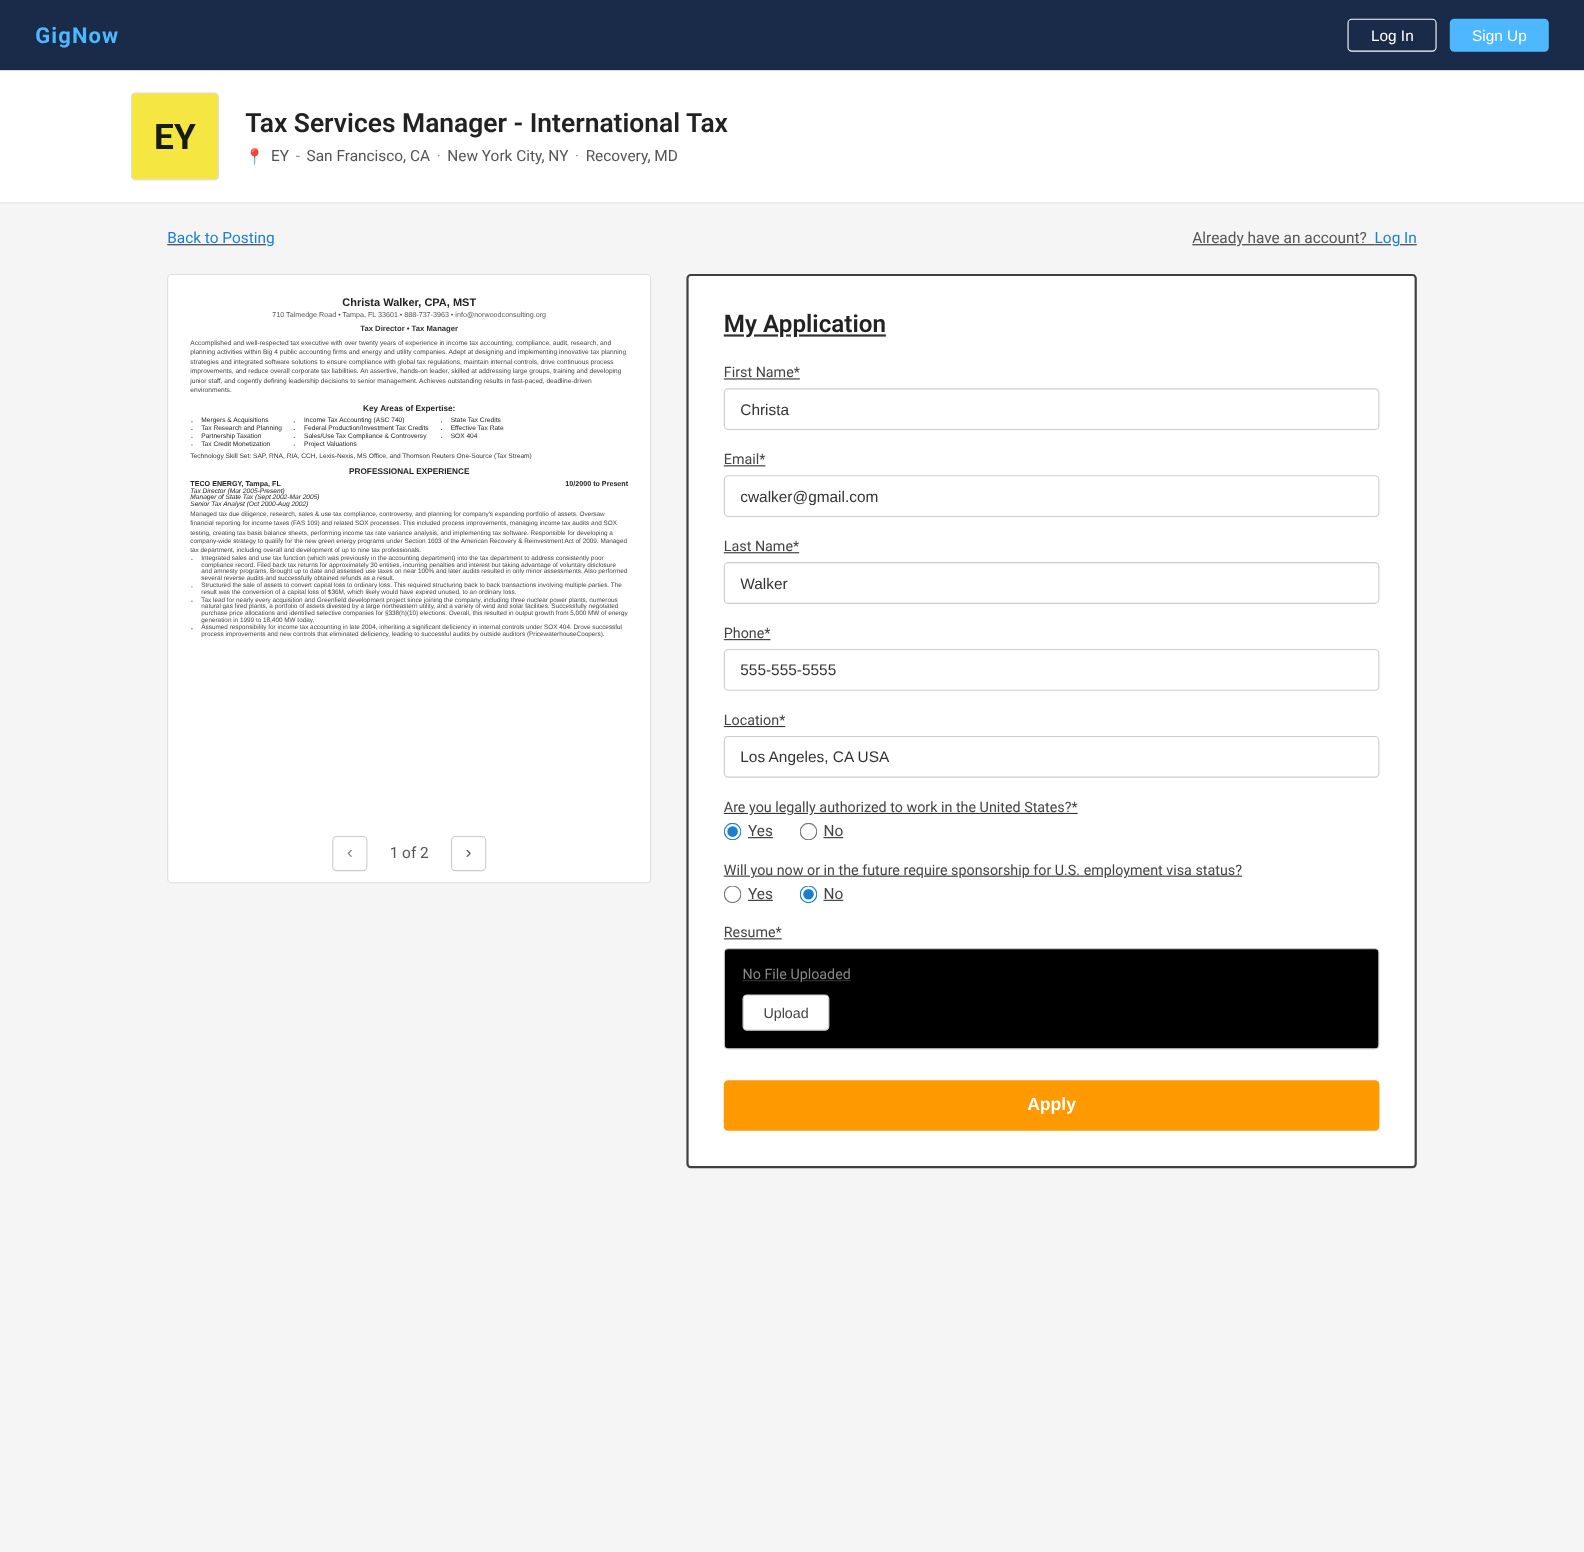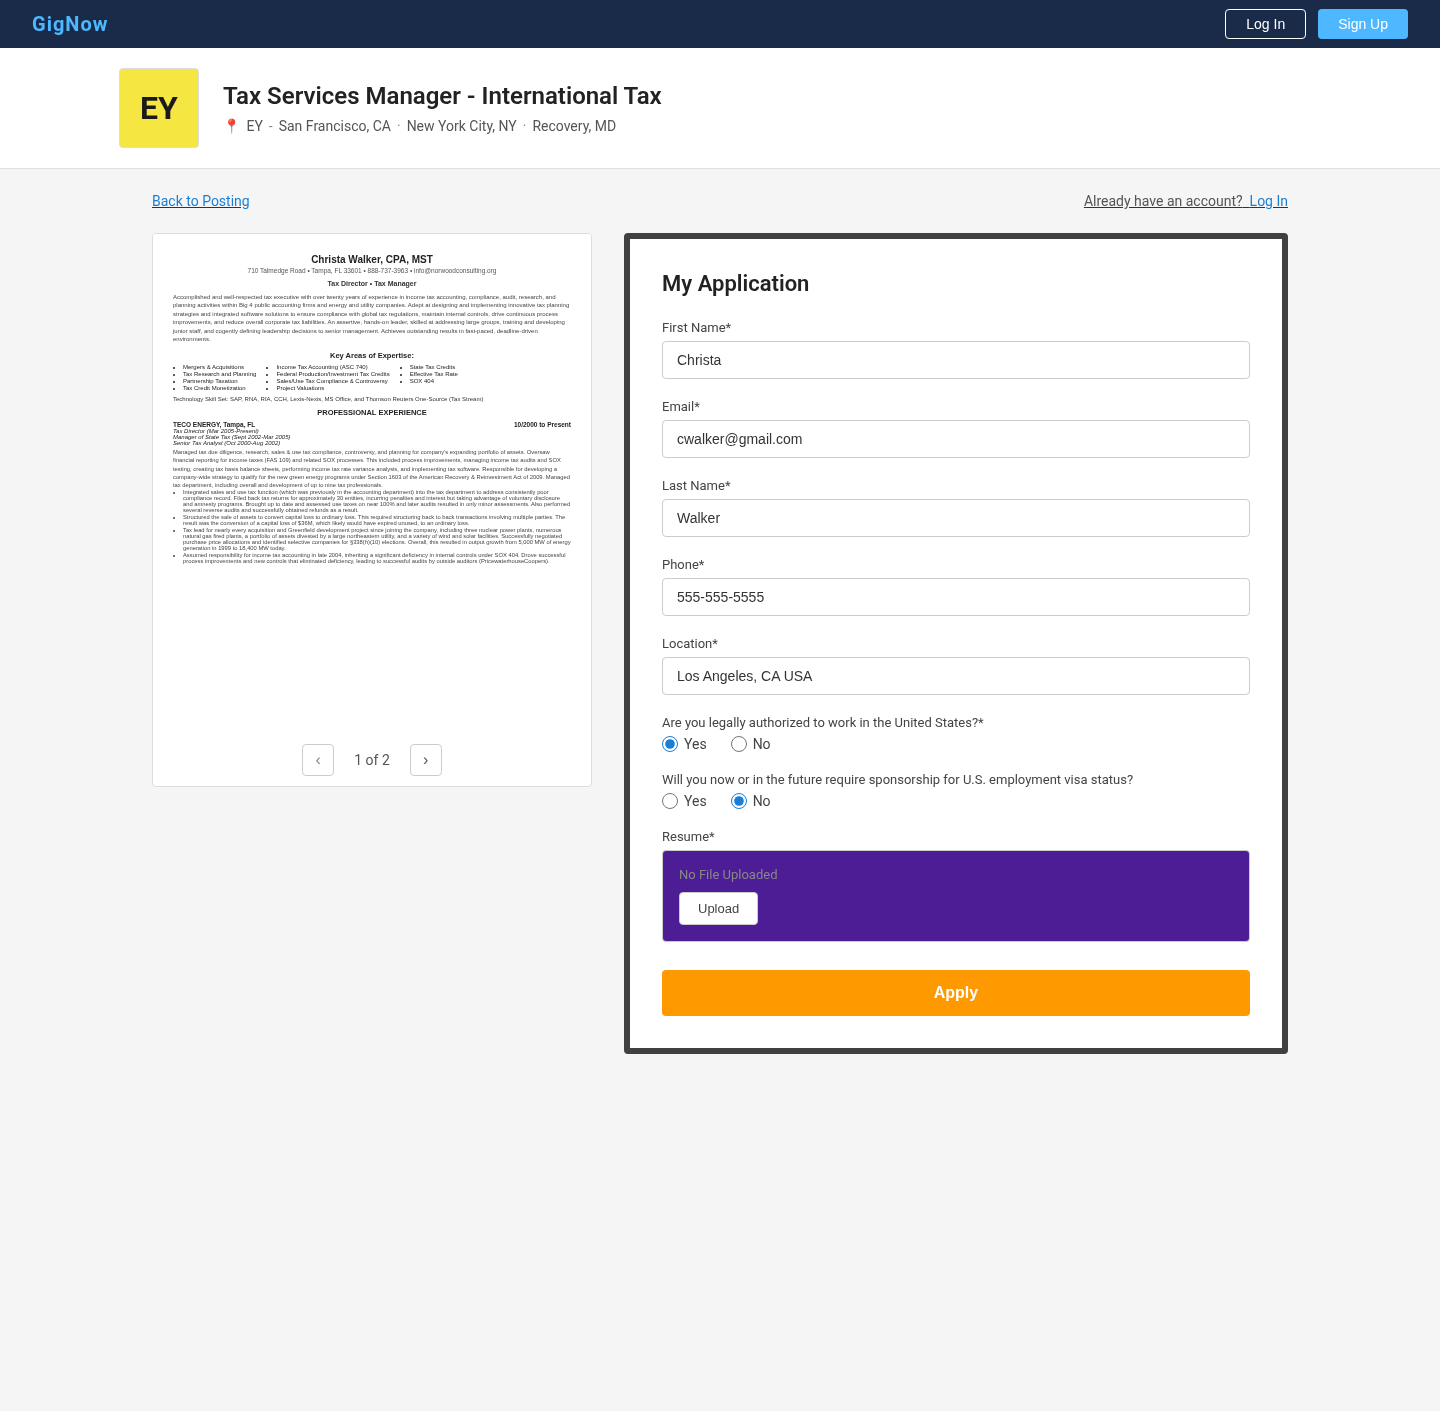--- a/index.html
+++ b/index.html
@@ -10,21 +10,21 @@
       color: #333;
     }
 
     
     .navbar {
       background: #1a2b4a;
       display: flex;
       align-items: center;
       justify-content: space-between;
       padding: 0 32px;
-      height: 48px;
+      height: 64px;
     }
     .navbar-logo {
       color: #fff;
       font-size: 20px;
       font-weight: 700;
       letter-spacing: 1px;
     }
     .navbar-logo span {
       color: #4db8ff;
     }
@@ -256,23 +256,24 @@
     }
     .page-indicator {
       font-size: 14px;
       color: #555;
     }
 
     
     .application-col {
       flex: 1;
       background: #fff;
-      border: 6px solid #404040;
+      border: 2px solid #404040;
       border-radius: 4px;
       padding: 32px;
+      text-decoration: underline;
     }
     .application-col h2 {
       font-size: 22px;
       font-weight: 600;
       color: #222;
       margin-bottom: 24px;
     }
     .form-group {
       margin-bottom: 20px;
     }
@@ -308,21 +309,21 @@
       width: 16px;
       height: 16px;
       accent-color: #1a7fd4;
       cursor: pointer;
     }
 
     .resume-upload-box {
       border: 1px solid #ccc;
       border-radius: 4px;
       padding: 16px;
-      background: #4c1d95;
+      background: #000000;
     }
     .no-file-text {
       font-size: 13px;
       color: #888;
       margin-bottom: 10px;
     }
     .btn-upload {
       background: #fff;
       border: 1px solid #ccc;
       padding: 8px 18px;

